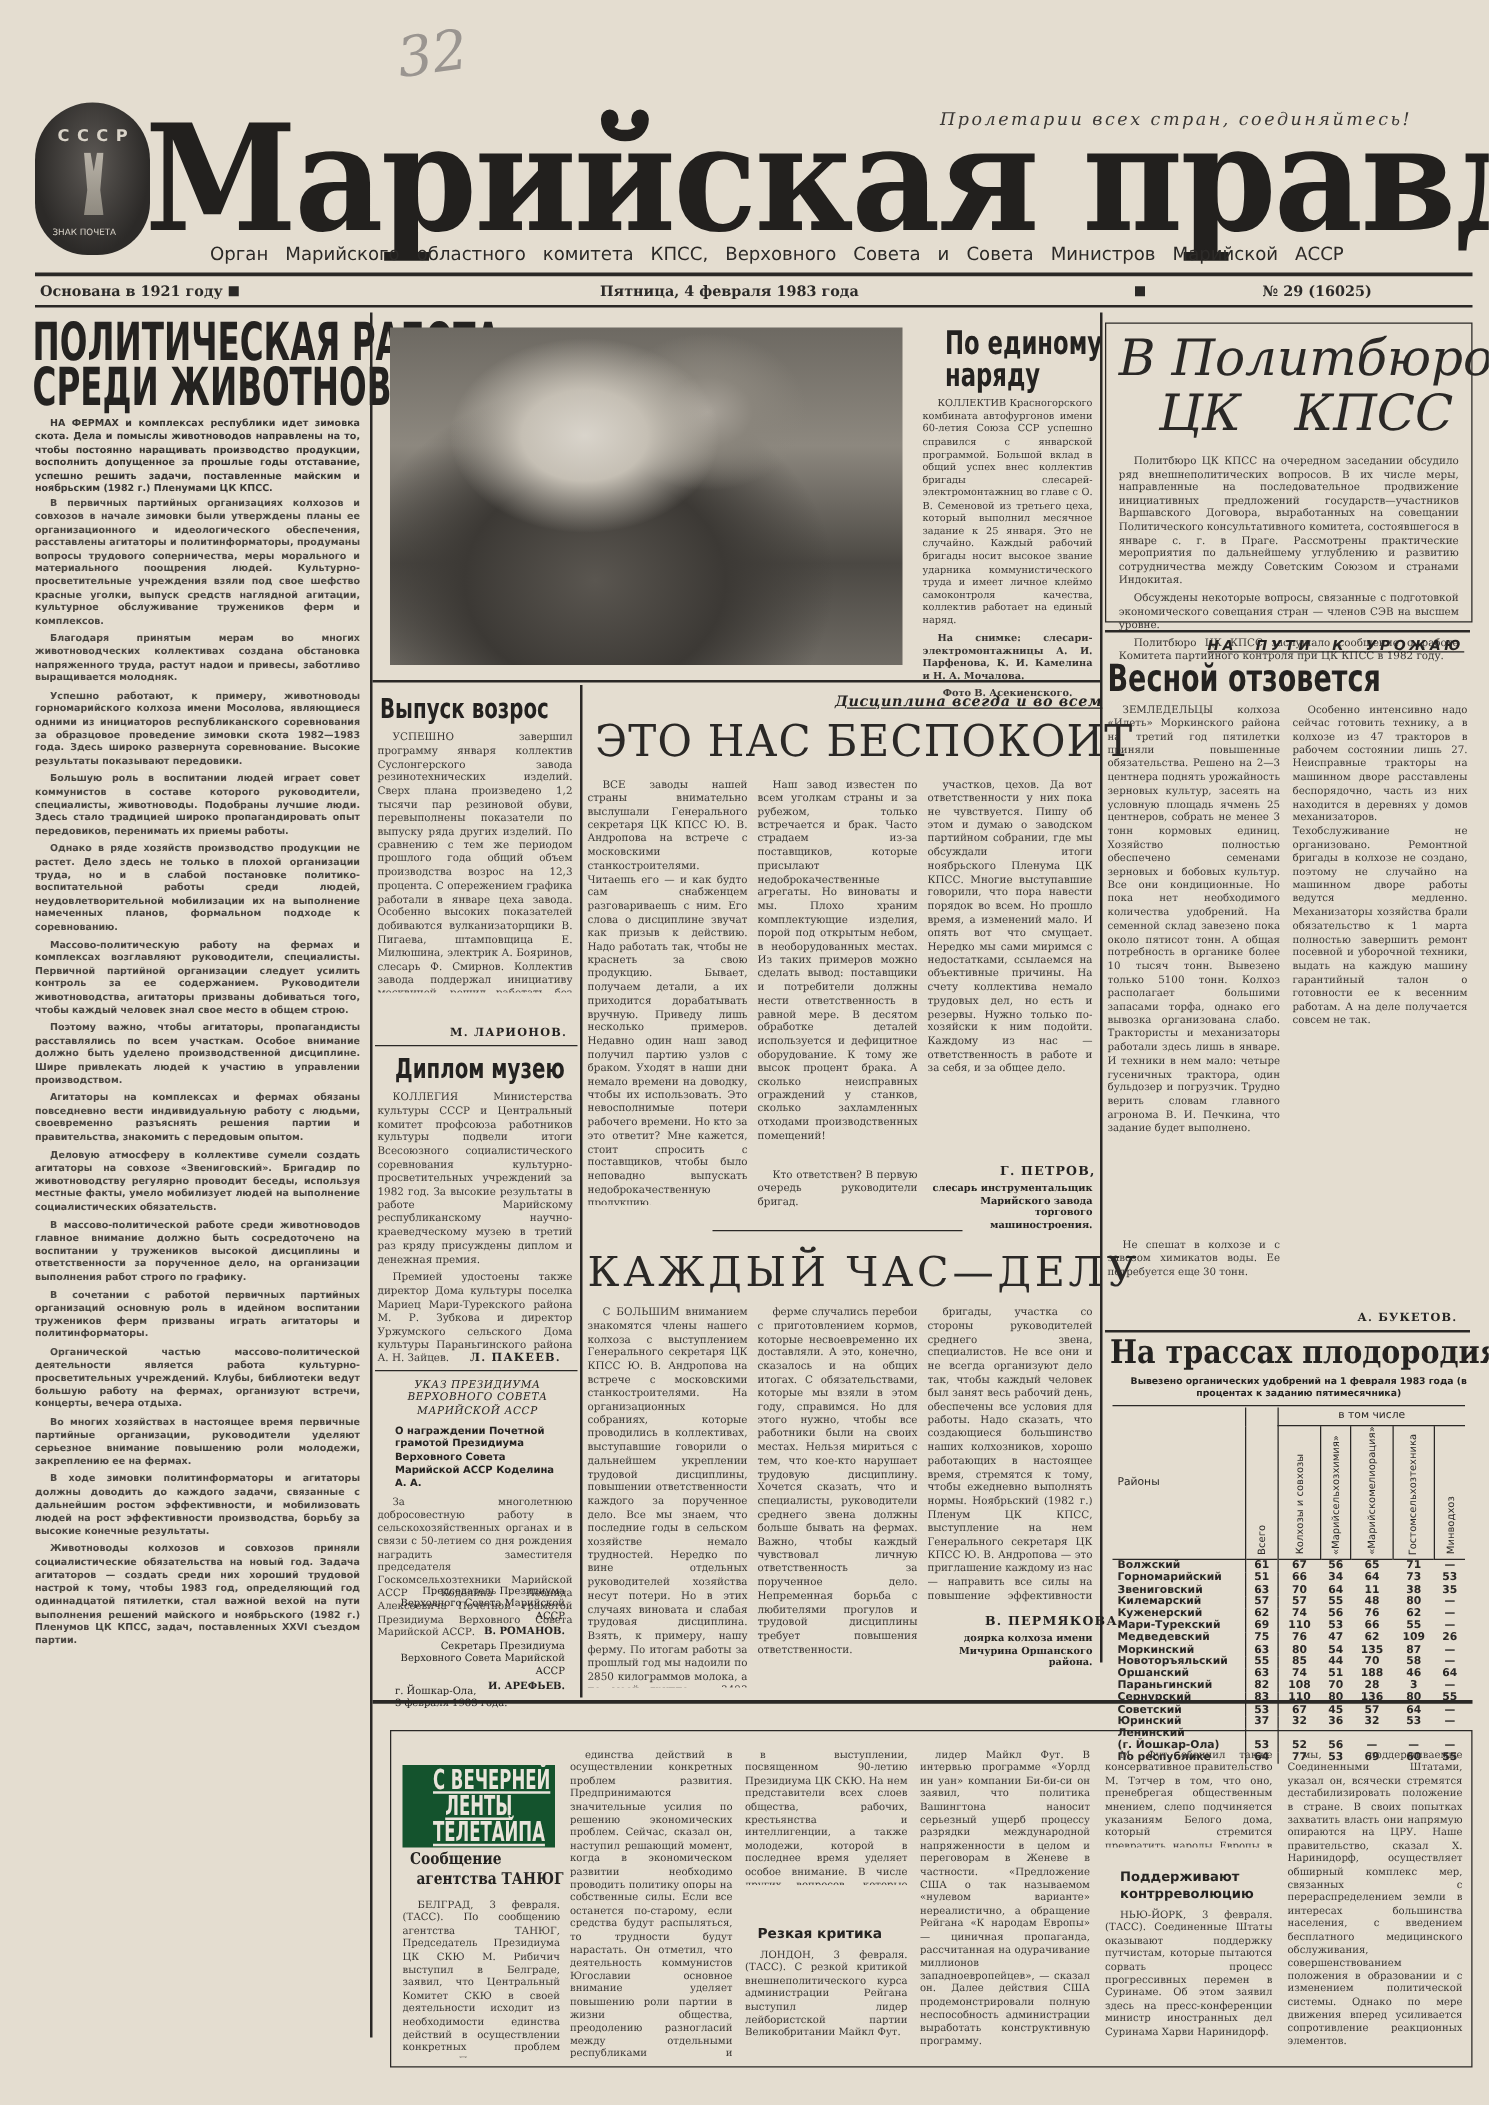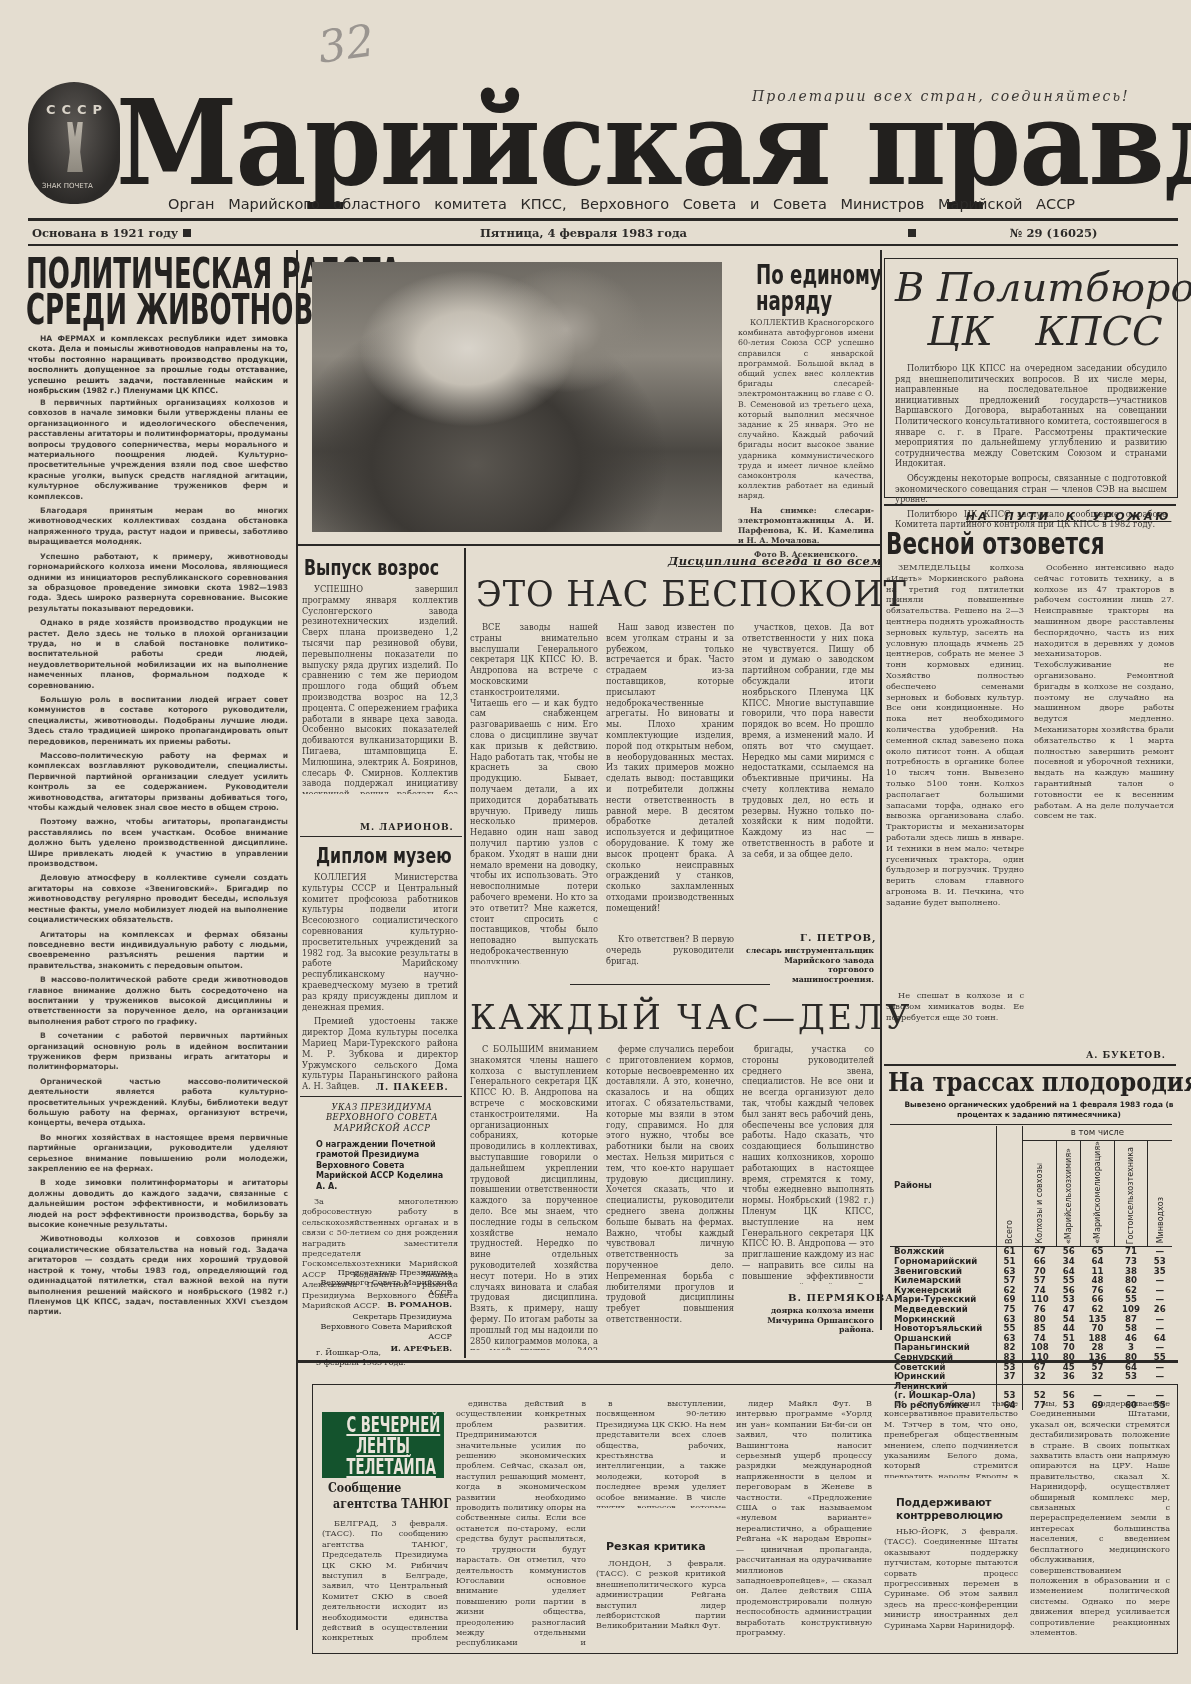--- a/index.html
+++ b/index.html
@@ -54,26 +54,26 @@
 
 <div class="abs h-cond" style="left:26px;top:254px;font-size:42px;line-height:40px;">ПОЛИТИЧЕСКАЯ РАБОТА</div>
 <div class="abs h-cond" style="left:26px;top:290px;font-size:42px;line-height:40px;">СРЕДИ ЖИВОТНОВОДОВ</div>
 <div class="abs txt sans bold" style="left:28px;top:334px;width:260px;font-size:7.6px;line-height:10.4px;">
   <p>НА ФЕРМАХ и комплексах республики идет зимовка скота. Дела и помыслы животноводов направлены на то, чтобы постоянно наращивать производство продукции, восполнить допущенное за прошлые годы отставание, успешно решить задачи, поставленные майским и ноябрьским (1982 г.) Пленумами ЦК КПСС.</p>
 </div>
 <div class="abs txt sans" style="left:28px;top:398px;width:260px;height:1270px;overflow:hidden;font-size:7.6px;line-height:10.4px;font-weight:bold;color:#4a4641;">
   <p>В первичных партийных организациях колхозов и совхозов в начале зимовки были утверждены планы ее организационного и идеологического обеспечения, расставлены агитаторы и политинформаторы, продуманы вопросы трудового соперничества, меры морального и материального поощрения людей. Культурно-просветительные учреждения взяли под свое шефство красные уголки, выпуск средств наглядной агитации, культурное обслуживание тружеников ферм и комплексов.</p>
   <p>Благодаря принятым мерам во многих животноводческих коллективах создана обстановка напряженного труда, растут надои и привесы, заботливо выращивается молодняк.</p>
   <p>Успешно работают, к примеру, животноводы горномарийского колхоза имени Мосолова, являющиеся одними из инициаторов республиканского соревнования за образцовое проведение зимовки скота 1982—1983 года. Здесь широко развернута соревнование. Высокие результаты показывают передовики.</p>
+  <p>Большую роль в воспитании людей играет совет коммунистов в составе которого руководители, специалисты, животноводы. Подобраны лучшие люди. Здесь стало традицией широко пропагандировать опыт передовиков, перенимать их приемы работы.</p>
   <p>Однако в ряде хозяйств производство продукции не растет. Дело здесь не только в плохой организации труда, но и в слабой постановке политико-воспитательной работы среди людей, неудовлетворительной мобилизации их на выполнение намеченных планов, формальном подходе к соревнованию.</p>
-  <p>Большую роль в воспитании людей играет совет коммунистов в составе которого руководители, специалисты, животноводы. Подобраны лучшие люди. Здесь стало традицией широко пропагандировать опыт передовиков, перенимать их приемы работы.</p>
   <p>Массово-политическую работу на фермах и комплексах возглавляют руководители, специалисты. Первичной партийной организации следует усилить контроль за ее содержанием. Руководители животноводства, агитаторы призваны добиваться того, чтобы каждый человек знал свое место в общем строю.</p>
   <p>Поэтому важно, чтобы агитаторы, пропагандисты расставлялись по всем участкам. Особое внимание должно быть уделено производственной дисциплине. Шире привлекать людей к участию в управлении производством.</p>
+  <p>Агитаторы на комплексах и фермах обязаны повседневно вести индивидуальную работу с людьми, своевременно разъяснять решения партии и правительства, знакомить с передовым опытом.</p>
   <p>Деловую атмосферу в коллективе сумели создать агитаторы на совхозе «Звениговский». Бригадир по животноводству регулярно проводит беседы, используя местные факты, умело мобилизует людей на выполнение социалистических обязательств.</p>
-  <p>Агитаторы на комплексах и фермах обязаны повседневно вести индивидуальную работу с людьми, своевременно разъяснять решения партии и правительства, знакомить с передовым опытом.</p>
   <p>В массово-политической работе среди животноводов главное внимание должно быть сосредоточено на воспитании у тружеников высокой дисциплины и ответственности за порученное дело, на организации выполнения работ строго по графику.</p>
   <p>В сочетании с работой первичных партийных организаций основную роль в идейном воспитании тружеников ферм призваны играть агитаторы и политинформаторы.</p>
   <p>Органической частью массово-политической деятельности является работа культурно-просветительных учреждений. Клубы, библиотеки ведут большую работу на фермах, организуют встречи, концерты, вечера отдыха.</p>
   <p>Во многих хозяйствах в настоящее время первичные партийные организации, руководители уделяют серьезное внимание повышению роли молодежи, закреплению ее на фермах.</p>
   <p>В ходе зимовки политинформаторы и агитаторы должны доводить до каждого задачи, связанные с дальнейшим ростом эффективности, и мобилизовать людей на рост эффективности производства, борьбу за высокие конечные результаты.</p>
   <p>Животноводы колхозов и совхозов приняли социалистические обязательства на новый год. Задача агитаторов — создать среди них хороший трудовой настрой к тому, чтобы 1983 год, определяющий год одиннадцатой пятилетки, стал важной вехой на пути выполнения решений майского и ноябрьского (1982 г.) Пленумов ЦК КПСС, задач, поставленных XXVI съездом партии.</p>
 </div>
 <div class="vr" style="left:296px;top:250px;height:1380px;"></div>
 
 <div class="abs photo" style="left:312px;top:262px;width:410px;height:270px;"></div>
@@ -110,21 +110,21 @@
 </div>
 <div class="abs" style="left:1086px;top:1050px;font-size:9px;font-weight:bold;letter-spacing:1px;">А. БУКЕТОВ.</div>
 <div class="hr" style="left:884px;top:1064px;width:292px;height:2px;"></div>
 
 <div class="abs" style="left:888px;top:1066px;font-family:'DejaVu Serif',serif;font-weight:bold;font-size:26px;line-height:32px;color:#242220;white-space:nowrap;transform:scaleX(0.88);transform-origin:left top;">На трассах плодородия</div>
 <div class="abs sans" style="left:904px;top:1100px;width:270px;font-size:7.4px;line-height:10px;font-weight:bold;text-align:center;">Вывезено органических удобрений на 1 февраля 1983 года (в процентах к заданию пятимесячника)</div>
 <div class="hr" style="left:890px;top:1124px;width:282px;height:1px;"></div>
 <table class="tbl abs" style="left:890px;top:1126px;width:282px;">
   <tbody>
       <tr>
-    <td rowspan="2" class="r" style="font-weight:bold;width:100px;border-right:1.5px solid #2a2826;">Районы</td>
+    <td rowspan="2" class="r" style="font-weight:normal;width:100px;border-right:1.5px solid #2a2826;">Районы</td>
     <td rowspan="2" style="height:80px;vertical-align:bottom;border-right:1.5px solid #2a2826;"><span class="vhead">Всего</span></td>
     <td colspan="5" style="font-weight:normal;height:14px;border-bottom:1px solid #2a2826;">в том числе</td>
   </tr>
   <tr>
     <td style="height:70px;vertical-align:bottom;border-right:1px solid #2a2826;"><span class="vhead">Колхозы и совхозы</span></td>
     <td style="vertical-align:bottom;border-right:1px solid #2a2826;"><span class="vhead">«Марийсельхозхимия»</span></td>
     <td style="vertical-align:bottom;border-right:1px solid #2a2826;"><span class="vhead">«Марийскомелиорация»</span></td>
     <td style="vertical-align:bottom;border-right:1px solid #2a2826;"><span class="vhead">Гостомсельхозтехника</span></td>
     <td style="vertical-align:bottom;"><span class="vhead">Минводхоз</span></td>
   </tr>

